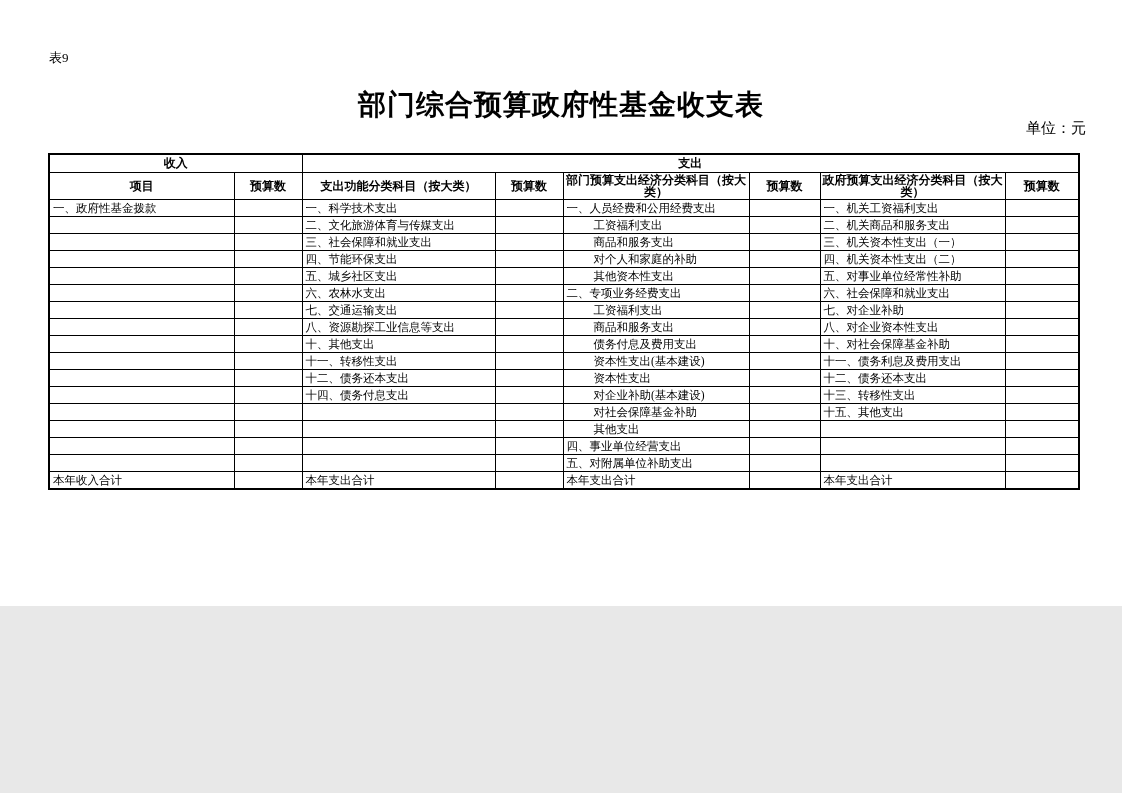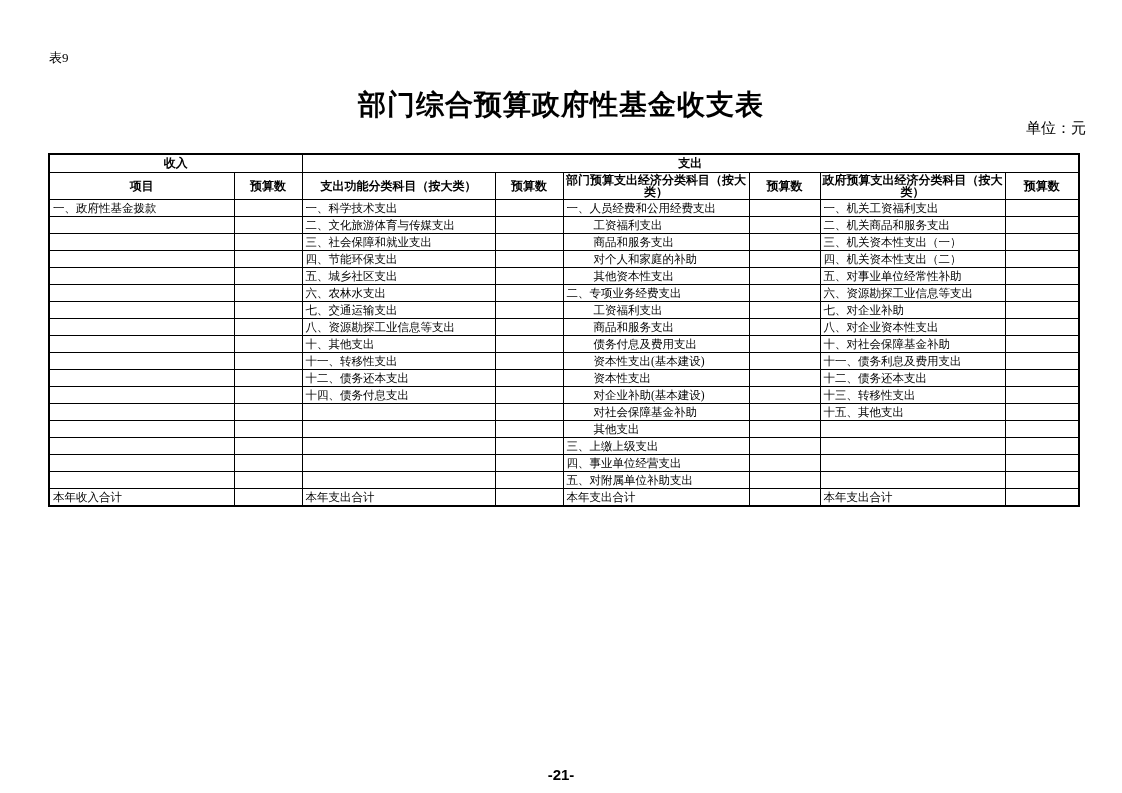--- a/index.html
+++ b/index.html
@@ -1,19 +1,19 @@
 <!DOCTYPE html>
 <html><head>
 <meta charset="utf-8">
 <style>
   html, body { margin: 0; padding: 0; background: #e8e8e8; }
   .page {
     position: relative;
     width: 1122px;
-    height: 793px;
+    height: 606px;
     background: #ffffff;
     color: #000;
     font-family: "Liberation Serif", "DejaVu Serif", serif;
     overflow: hidden;
   }
   .table-label {
     position: absolute;
     left: 49px;
     top: 49px;
     font-size: 13px;
@@ -167,21 +167,21 @@
           <td>五、对事业单位经常性补助</td>
           <td></td>
         </tr>
         <tr>
           <td></td>
           <td></td>
           <td>六、农林水支出</td>
           <td></td>
           <td>二、专项业务经费支出</td>
           <td></td>
-          <td>六、资源勘探工业信息等支出</td>
+          <td>六、社会保障和就业支出</td>
           <td></td>
         </tr>
         <tr>
           <td></td>
           <td></td>
           <td>七、交通运输支出</td>
           <td></td>
           <td class="ind">工资福利支出</td>
           <td></td>
           <td>七、对企业补助</td>
@@ -246,30 +246,20 @@
           <td></td>
           <td>十五、其他支出</td>
           <td></td>
         </tr>
         <tr>
           <td></td>
           <td></td>
           <td></td>
           <td></td>
           <td class="ind">其他支出</td>
-          <td></td>
-          <td></td>
-          <td></td>
-        </tr>
-        <tr>
-          <td></td>
-          <td></td>
-          <td></td>
-          <td></td>
-          <td>三、上缴上级支出</td>
           <td></td>
           <td></td>
           <td></td>
         </tr>
         <tr>
           <td></td>
           <td></td>
           <td></td>
           <td></td>
           <td>四、事业单位经营支出</td>

